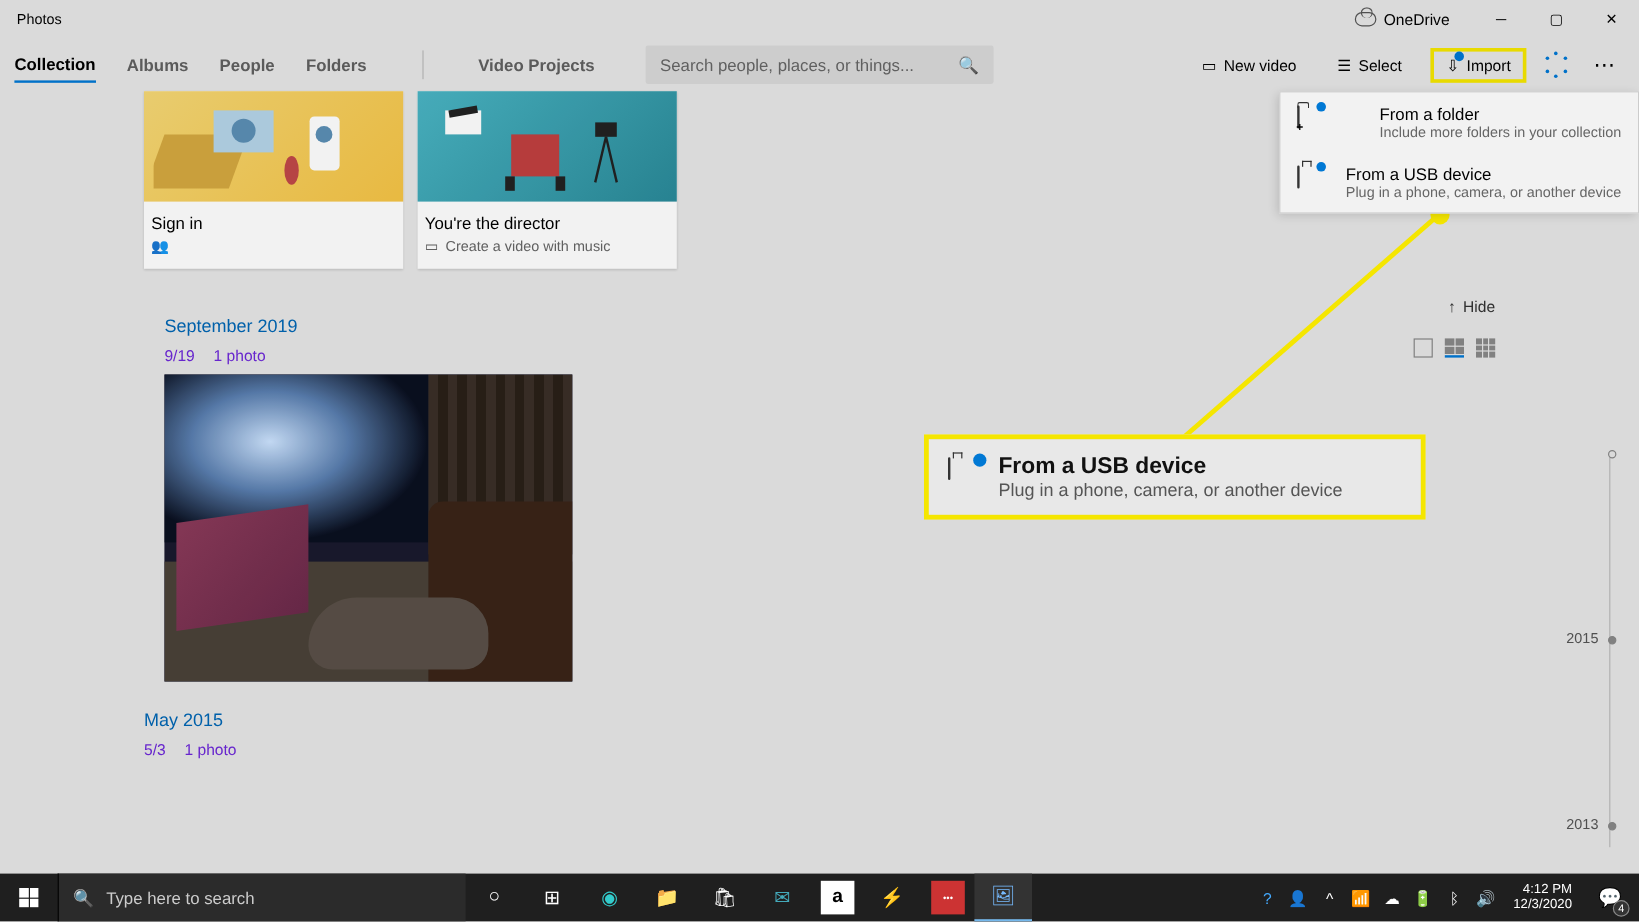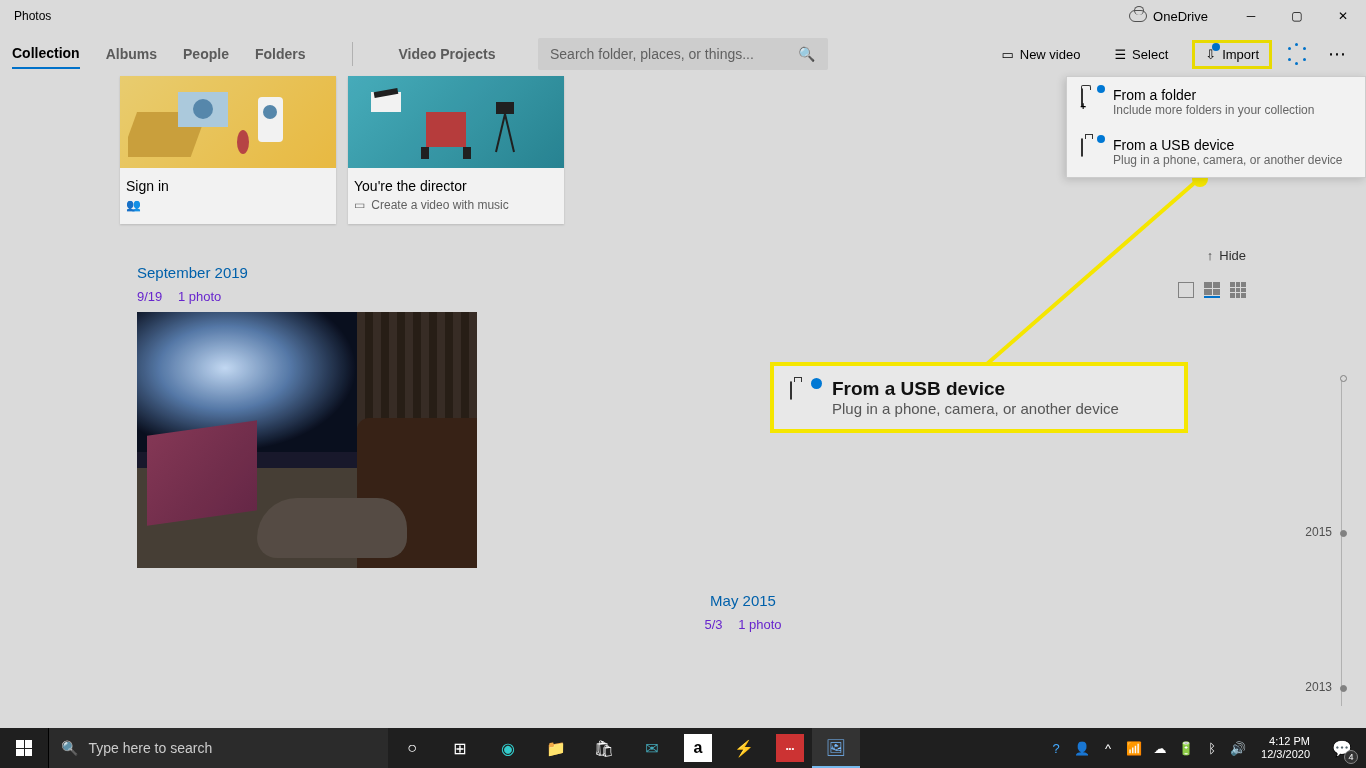--- a/index.html
+++ b/index.html
@@ -23,21 +23,21 @@
 .rightactions { margin-left:auto; display:flex; align-items:center; gap:14px; }
 .action { display:flex; align-items:center; gap:6px; font-size:13px; padding:6px 10px; cursor:pointer; }
 .action.import { border:3px solid #f5e600; padding:4px 10px; background:#e6e6e6; }
 .dots3 { font-size:18px; letter-spacing:2px; padding:0 6px; cursor:pointer; }
 .syncdots { width:22px; height:22px; position:relative; }
 .syncdots span { position:absolute; width:3px; height:3px; background:#0078d4; border-radius:50%; }
 .syncdots span:nth-child(1){top:0;left:9px}.syncdots span:nth-child(2){top:4px;right:2px}.syncdots span:nth-child(3){bottom:4px;right:2px}.syncdots span:nth-child(4){bottom:0;left:9px}.syncdots span:nth-child(5){bottom:4px;left:2px}.syncdots span:nth-child(6){top:4px;left:2px}
 
 
 .dropdown { position:absolute; top:76px; right:0; width:300px; background:#f2f2f2; border:1px solid #ccc; box-shadow:-2px 2px 8px rgba(0,0,0,0.15); z-index:50; }
-.ditem { display:flex; align-items:flex-start; gap:12px; padding:10px 14px; cursor:pointer; }
+.ditem { display:flex; align-items:flex-start; gap:12px; padding:10px 14px; cursor:pointer;justify-content:space-between; }
 .ditem .dicon { width:20px; flex-shrink:0; margin-top:2px; position:relative; }
 .ditem .dtitle { font-size:14px; color:#000; }
 .ditem .dsub { font-size:12px; color:#666; }
 
 
 .content { padding:0 0 0 120px; position:relative; }
 .cards { display:flex; gap:12px; }
 .card { width:216px; background:#fff; box-shadow:0 1px 2px rgba(0,0,0,.15); cursor:pointer; }
 .card .cimg { height:92px; display:flex; align-items:center; justify-content:center; overflow:hidden; }
 .card.c1 .cimg { background:linear-gradient(135deg,#f5d775 0%,#f5c445 100%); }
@@ -53,21 +53,21 @@
 .daterow span+span { margin-left:12px; }
 .thumb { width:340px; height:256px; background:#1a1a2e; position:relative; overflow:hidden; cursor:pointer; }
 
 .thumb .tv { position:absolute; top:0; left:0; width:220px; height:140px; background:radial-gradient(ellipse at 40% 40%, #cde4ff 0%, #5a7fb0 35%, #0a1020 70%); }
 .thumb .vshelf { position:absolute; top:0; right:0; width:120px; height:150px; background:repeating-linear-gradient(90deg,#3a2f28 0 8px,#2a2018 8px 16px);}
 .thumb .couch { position:absolute; right:0; bottom:0; width:120px; height:150px; background:#3a2418; border-radius:12px 0 0 0;}
 .thumb .floor { position:absolute; bottom:0; left:0; width:100%; height:100px; background:#4a4238;}
 .thumb .box { position:absolute; bottom:50px; left:10px; width:110px; height:90px; background:linear-gradient(135deg,#8b3a5a,#6b2a4a); transform:skewY(-8deg); }
 .thumb .dog { position:absolute; bottom:10px; left:120px; width:150px; height:60px; background:#5a5048; border-radius:40px 30px 20px 20px;}
 
-.coll2 { margin-top:24px;text-align:center; }
+.coll2 { margin-top:24px; }
 
 
 .viewctrl { position:absolute; top:248px; right:120px; display:flex; align-items:center; gap:14px; font-size:13px; color:#333; }
 .viewctrl .hide { cursor:pointer; display:flex; align-items:center; gap:6px; }
 .viewgrid { position:absolute; top:282px; right:120px; display:flex; gap:10px; }
 .vg { width:16px; height:16px; cursor:pointer; }
 .vg1 { border:1px solid #888; }
 .vg2 { display:grid; grid-template:1fr 1fr/1fr 1fr; gap:1px; border-bottom:2px solid #0078d4; padding-bottom:1px; }
 .vg2 div{ background:#888;}
 .vg3 { display:grid; grid-template-columns:1fr 1fr 1fr; grid-template-rows:1fr 1fr 1fr; gap:1px;}
@@ -138,21 +138,21 @@
 <div class="topnav">
   <div class="tabs">
     <div class="tab active">Collection</div>
     <div class="tab">Albums</div>
     <div class="tab">People</div>
     <div class="tab">Folders</div>
     <div class="vdiv"></div>
     <div class="tab">Video Projects</div>
   </div>
   <div class="searchbox">
-    <span>Search folder, places, or things...</span>
+    <span>Search people, places, or things...</span>
     <span class="sicon">🔍</span>
   </div>
   <div class="rightactions">
     <div class="action">
       <span>▭</span>
       <span>New video</span>
     </div>
     <div class="action">
       <span>☰</span>
       <span>Select</span>

